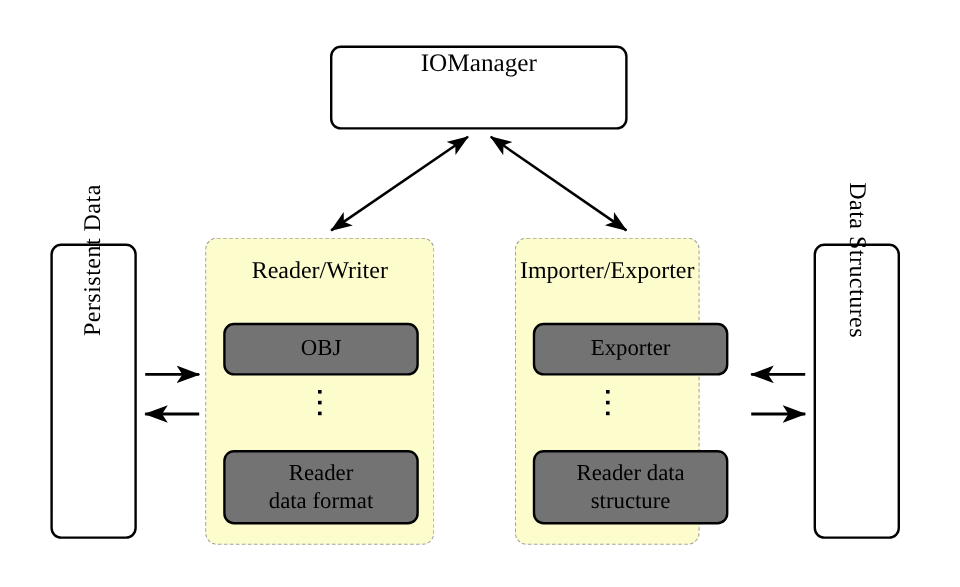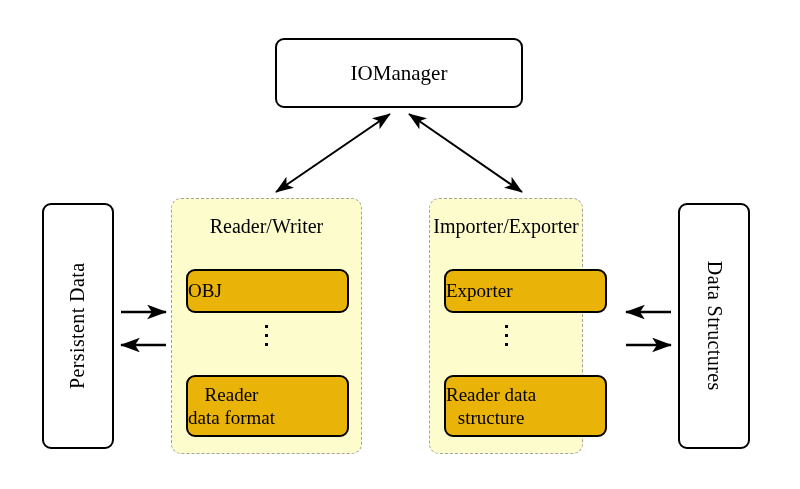--- a/index.html
+++ b/index.html
@@ -17,21 +17,21 @@
   }
 
   
   .node {
     position: absolute;
     box-sizing: border-box;
     border: 2.2px solid #000000;
     border-radius: 9px;
     background: #ffffff;
     display: flex;
-    align-items: center;
+    align-items: flex-start;
     justify-content: center;
     text-align: center;
     color: #000000;
     line-height: 1.18;
   }
 
   
   #io-manager {
     left: 275px;
     top: 38px;
@@ -91,23 +91,24 @@
     color: #000000;
     white-space: nowrap;
   }
 
   
   .inner {
     position: absolute;
     box-sizing: border-box;
     border: 2.2px solid #000000;
     border-radius: 9px;
-    background: #eab308;
+    background: #737373;
     display: flex;
     align-items: center;
+    justify-content: center;
     text-align: center;
     font-size: 19px;
     line-height: 1.22;
     color: #000000;
   }
   .inner.top    { left: 14px; top: 70px;  width: 163px; height: 44px; }
   .inner.bottom { left: 14px; top: 176px; width: 163px; height: 62px; }
 
   
   .vdots {

